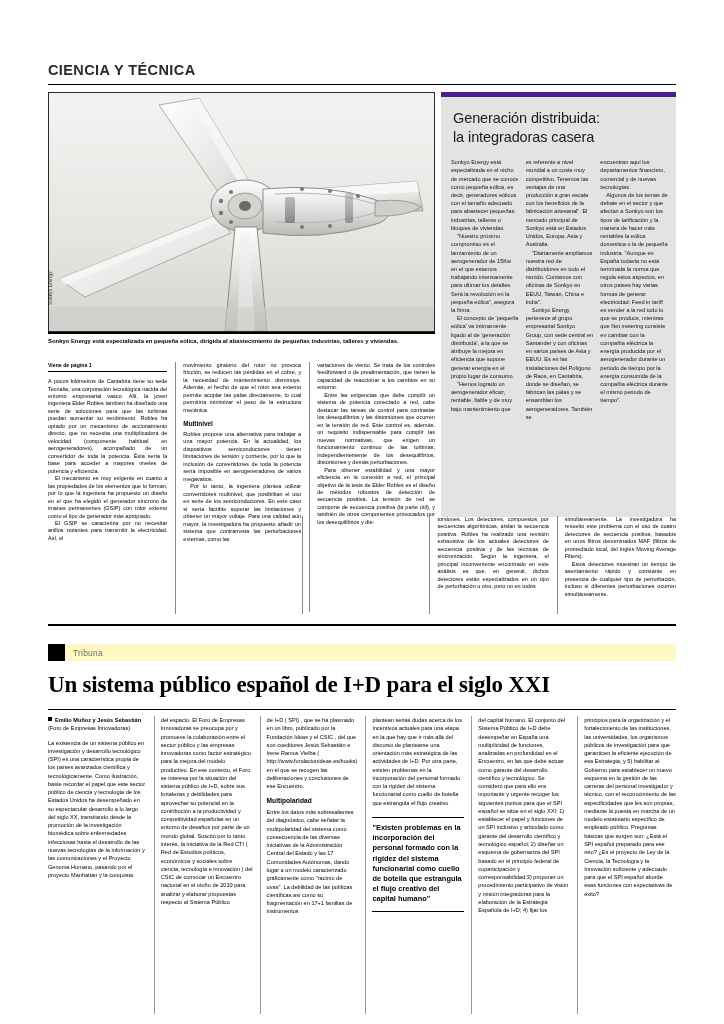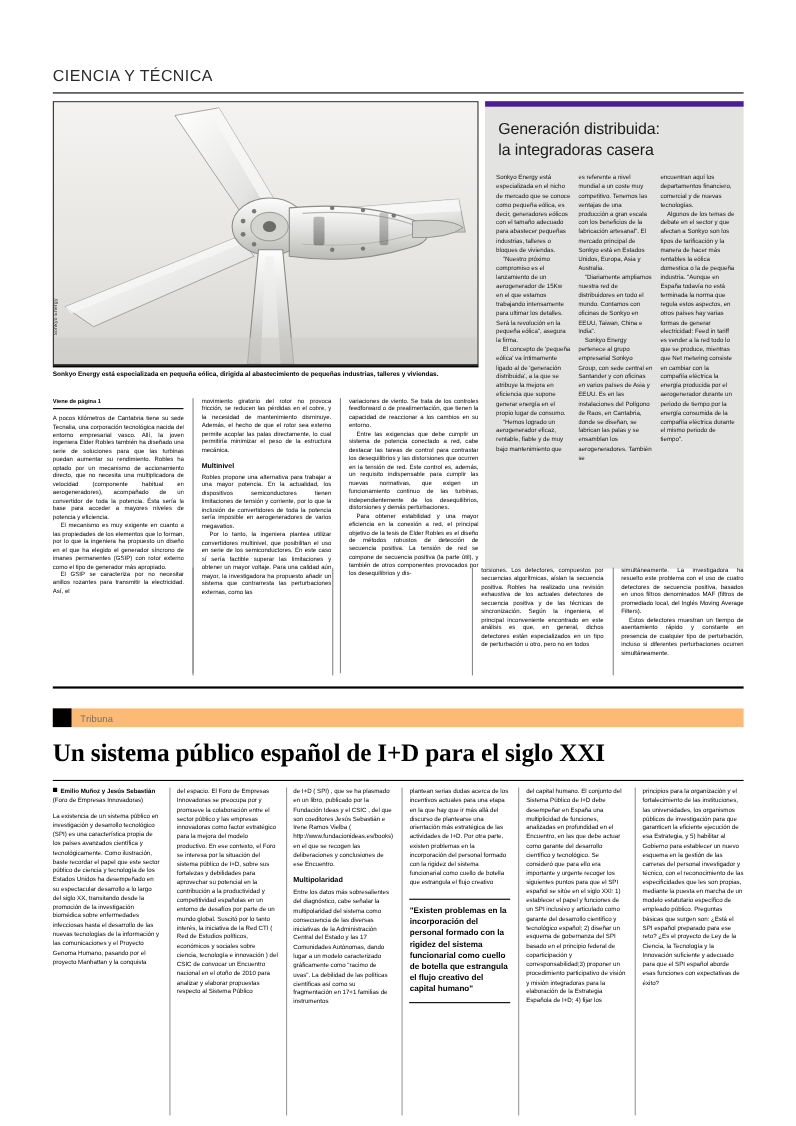--- a/index.html
+++ b/index.html
@@ -38,21 +38,21 @@
     white-space: nowrap;
   }
   .mast-date {
     font-size: 8.2px; color: #1a1a1a; white-space: nowrap;
     margin-left: 3px; letter-spacing: 0.1px;
   }
 
   .section-title {
     position: absolute; left: 48px; top: 62px;
     font-size: 14.5px; letter-spacing: 0.4px;
-    color: #2a2a2a; font-weight: 400;
+    color: #2a2a2a; font-weight: 700;
   }
   .rule-top {
     position: absolute; left: 48px; top: 84px;
     width: 628px; height: 1px; background: #000;
   }
 
   
   .photo {
     position: absolute; left: 48px; top: 92px;
     width: 387px; height: 240px;
@@ -142,21 +142,21 @@
 
   .rule-mid {
     position: absolute; left: 48px; top: 624px;
     width: 628px; height: 2px; background: #000;
   }
 
   
   .trib-tag {
     position: absolute; left: 48px; top: 644px;
     width: 628px; height: 17px;
-    background: #fdba74; display: flex; align-items: center;
+    background: #fef9c3; display: flex; align-items: center;
   }
   .trib-tag .blk {
     width: 17px; height: 17px; background: #000;
   }
   .trib-tag span.lbl {
     font-size: 8.5px; color: #6e6e6e; margin-left: 8px;
     letter-spacing: .2px;
   }
   .trib-headline {
     position: absolute; left: 48px; top: 672px;

